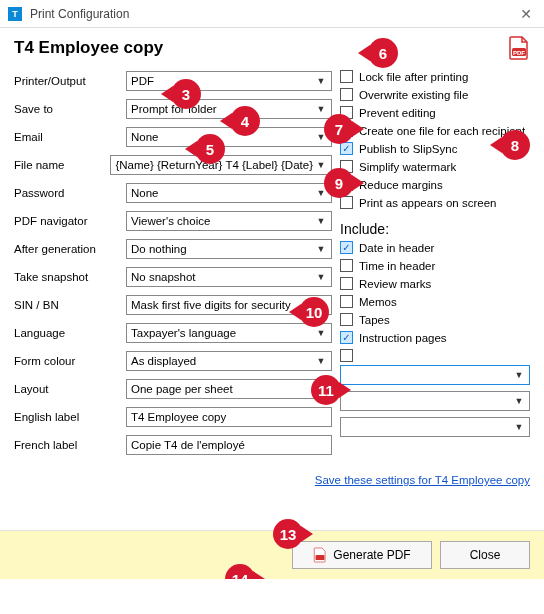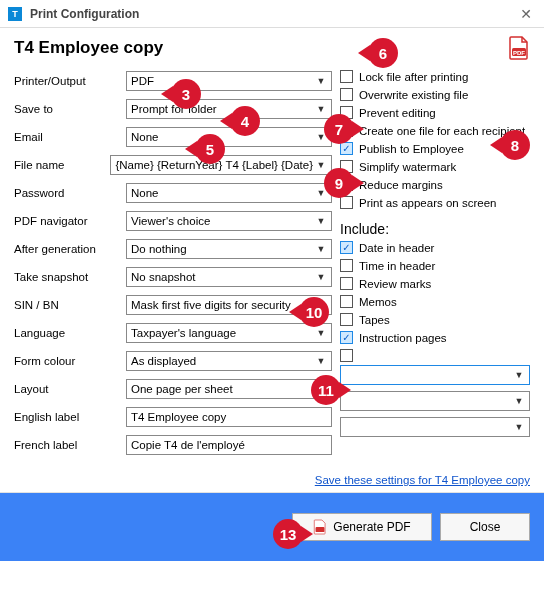--- a/index.html
+++ b/index.html
@@ -26,21 +26,20 @@
     align-items: center;
     justify-content: center;
     color: #fff;
     font-size: 9px;
     font-weight: bold;
   }
   .titlebar .title {
     flex: 1;
     color: #444;
     font-size: 12px;
-    font-weight: bold;
   }
   .titlebar .close {
     color: #666;
     font-size: 14px;
     padding: 0 4px;
     cursor: pointer;
   }
   .content {
     padding: 8px 14px 6px 14px;
   }
@@ -164,26 +163,27 @@
   .save-link {
     color:#1155cc;
     text-decoration:underline;
     font-size:11.5px;
     display:block;
     text-align:right;
     margin-top:12px;
     cursor:pointer;
   }
   .footer {
-    background:#3b82f6;
-    padding:20px 14px;
+    background:#fef9c3;
+    padding:10px 14px;
     border-top:1px solid #e2e2e2;
     display:flex;
     justify-content:flex-end;
     gap:8px;
+    margin-top:38px;
   }
   .btn {
     min-width:140px;
     height:28px;
     border:1px solid #aaa;
     background:#f7f7f7;
     font-size:12px;
     display:flex;
     align-items:center;
     justify-content:center;
@@ -387,21 +387,21 @@
             <div class="check-row">
               <span class="chk"></span>
               <span>Prevent editing</span>
             </div>
             <div class="check-row">
               <span class="chk"></span>
               <span>Create one file for each recipient</span>
             </div>
             <div class="check-row">
               <span class="chk checked"></span>
-              <span>Publish to Employee</span>
+              <span>Publish to SlipSync</span>
             </div>
             <div class="check-row">
               <span class="chk"></span>
               <span>Simplify watermark</span>
             </div>
             <div class="check-row">
               <span class="chk"></span>
               <span>Reduce margins</span>
             </div>
             <div class="check-row">

